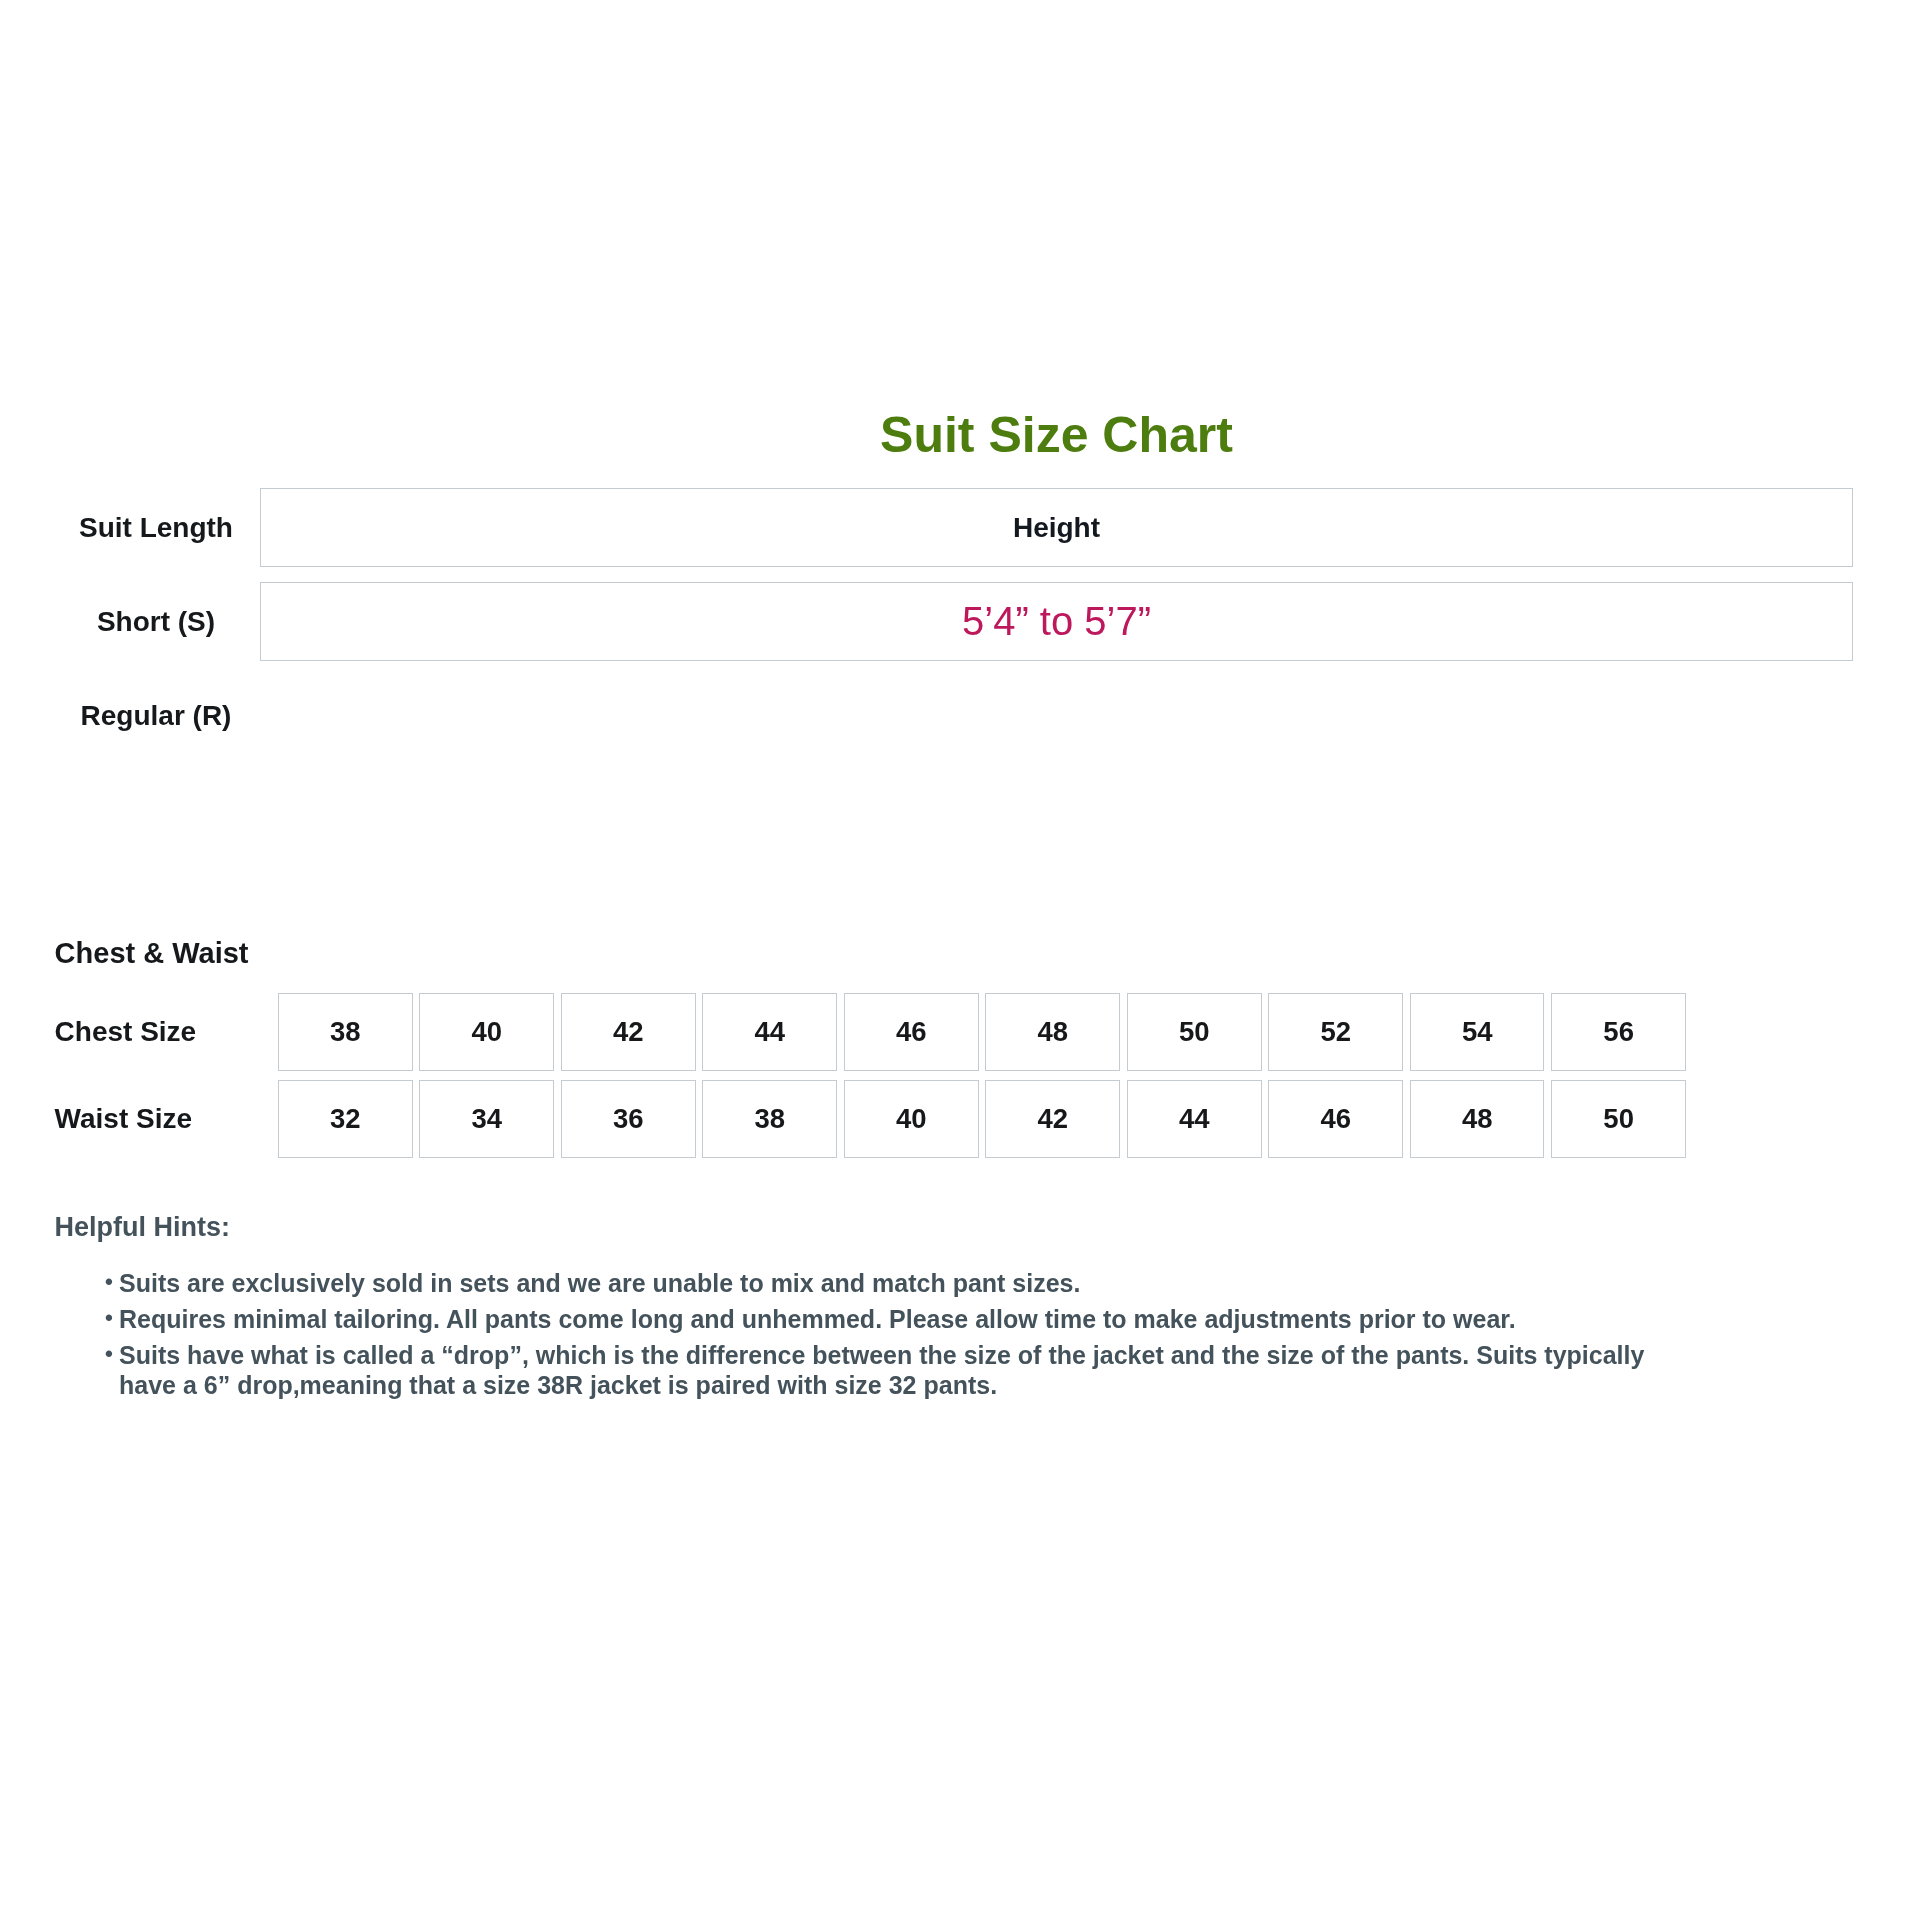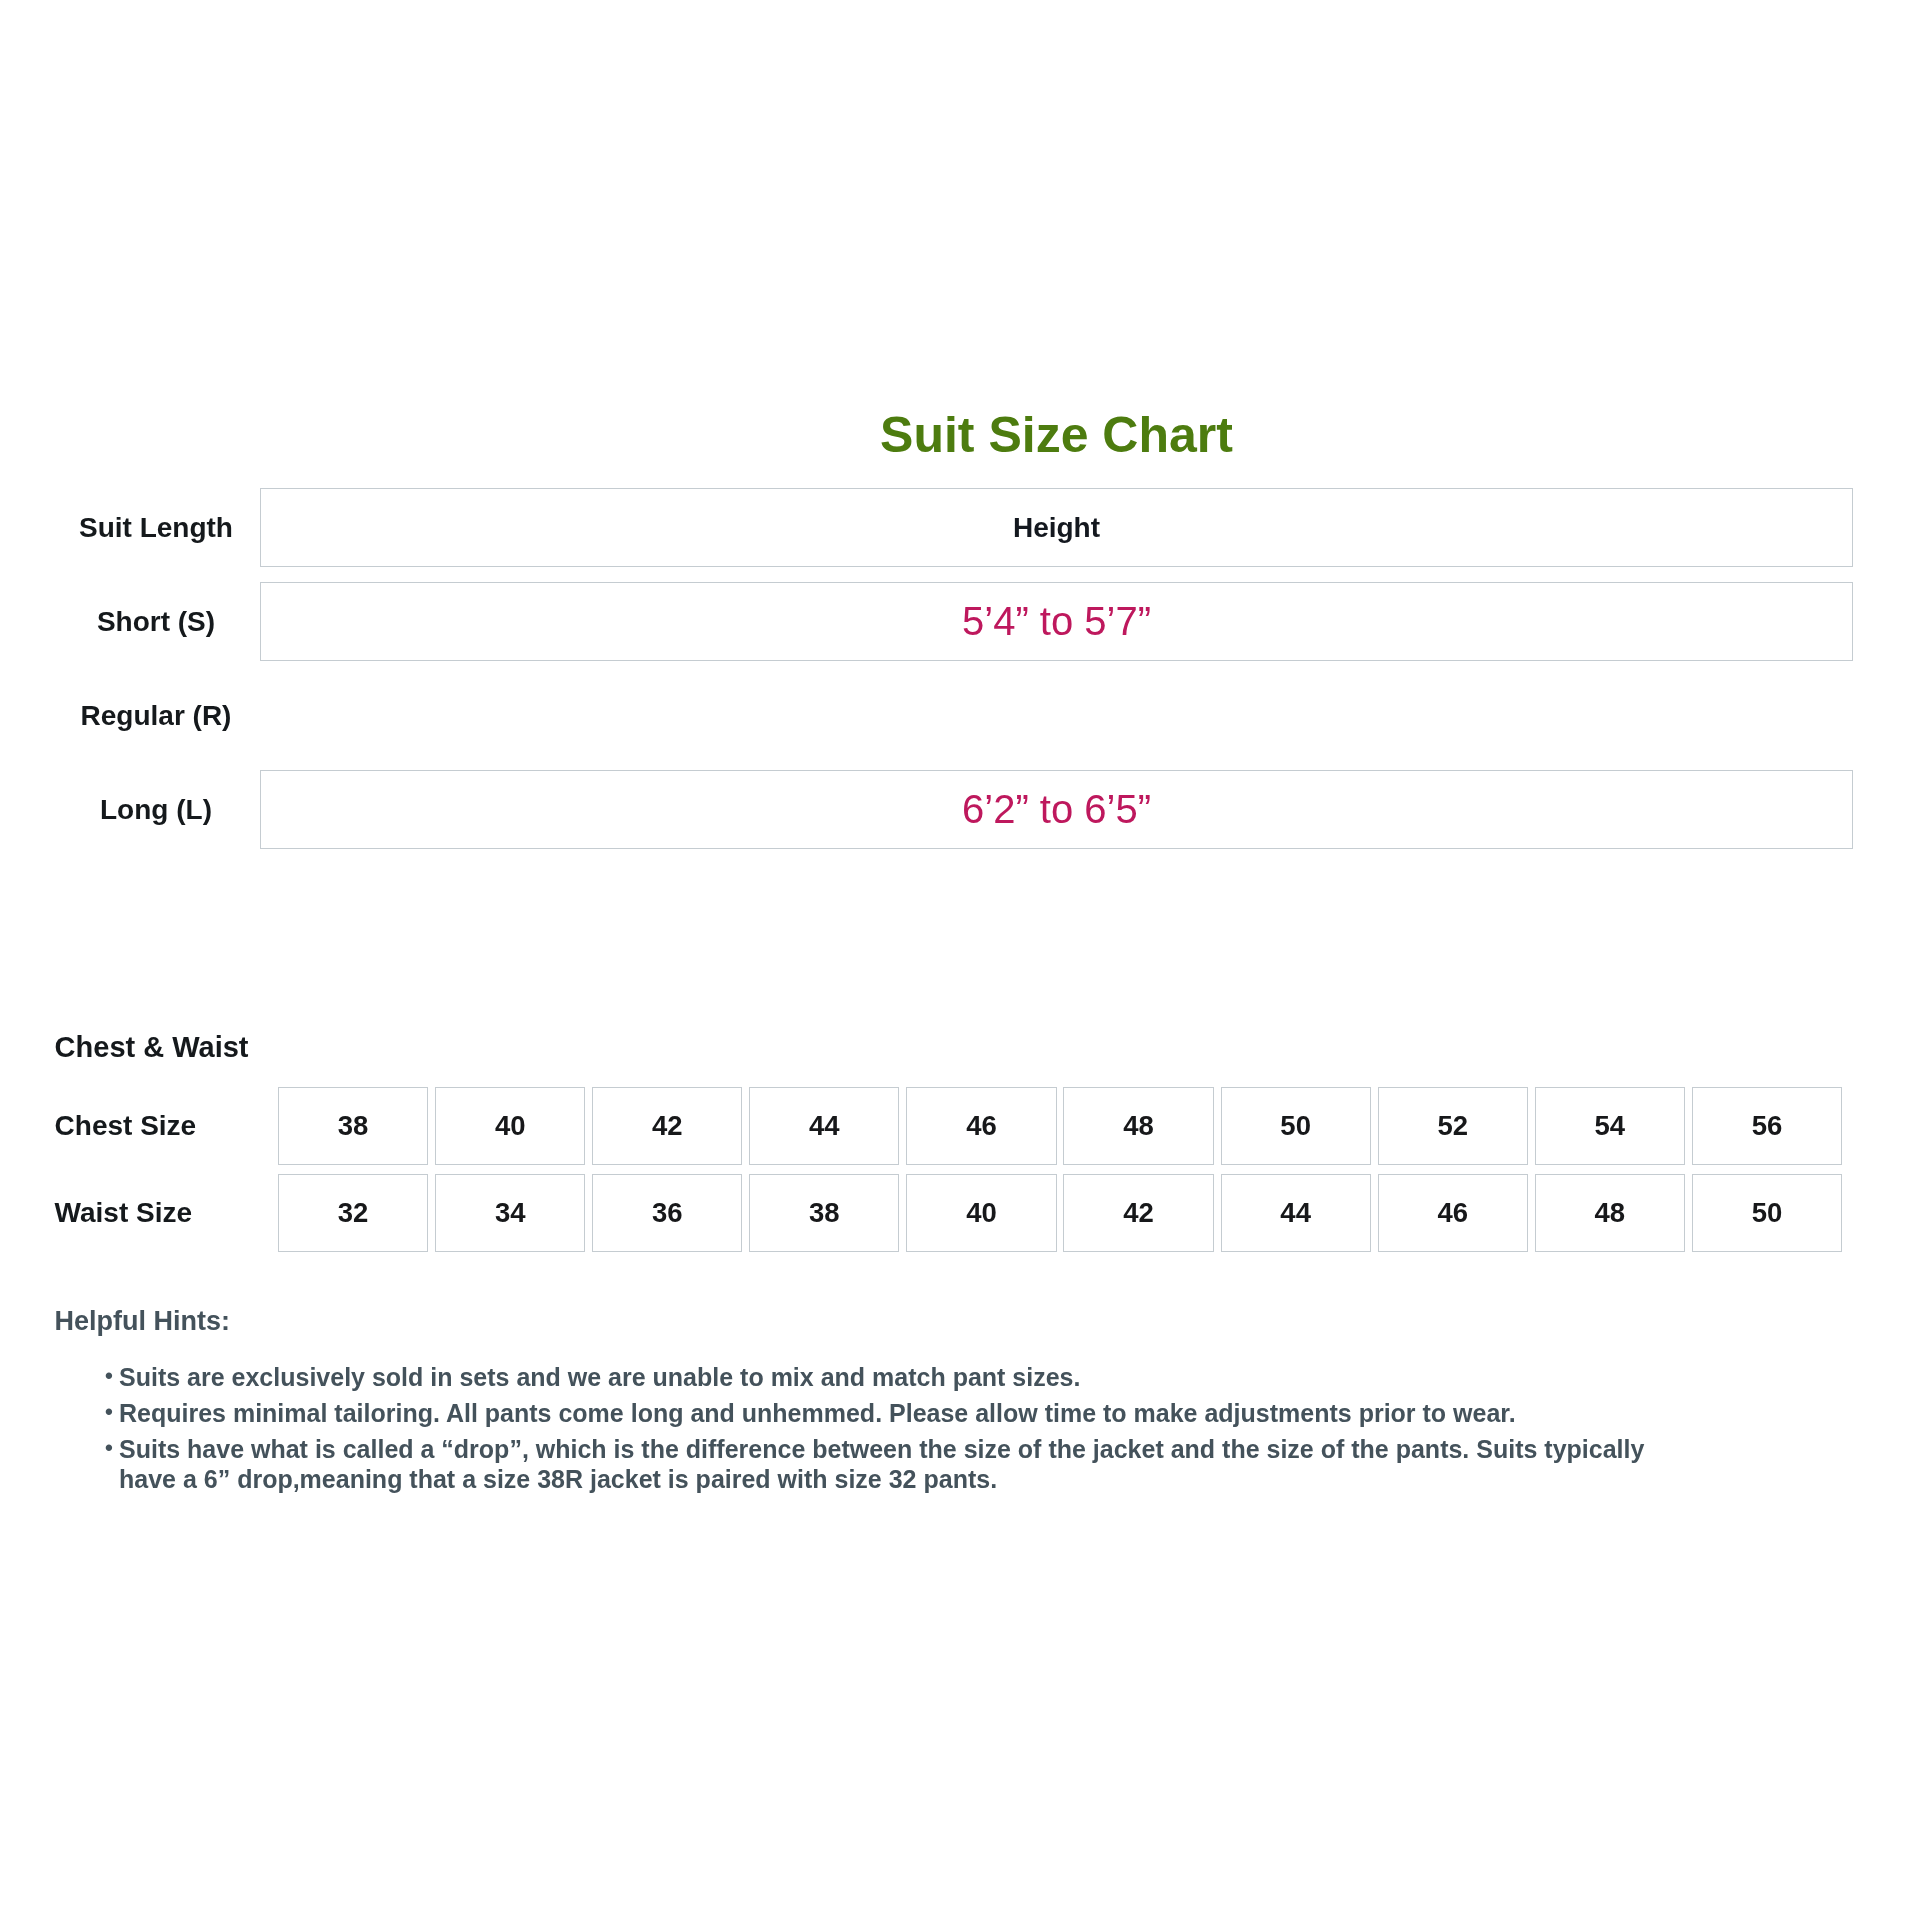--- a/index.html
+++ b/index.html
@@ -46,21 +46,21 @@
     margin: 181px 0 23px 2.6px;
     font-size: 29px; font-weight: bold; line-height: 34px; color: #15191c;
   }
   .cw-row { display: flex; height: 78px; margin-bottom: 8.6px; gap: 18px; }
   .cw-label {
     width: 208px;
     display: flex; align-items: center; justify-content: flex-start;
     padding-left: 2.6px; box-sizing: border-box;
     font-size: 28px; font-weight: bold; color: #15191c;
   }
-  .cw-cells { width: 1564px; display: flex; gap: 6.9px; }
+  .cw-cells { width: 1408px; display: flex; gap: 6.9px; }
   .cw-cell {
     flex: 1;
     box-sizing: border-box;
     border: 1.7px solid #c5ccd1;
     background: #ffffff;
     display: flex; align-items: center; justify-content: center;
     font-size: 27.5px; font-weight: bold; color: #17181a;
   }
   
   .hints { width: 1600px; color: #44525b; }
@@ -93,24 +93,20 @@
     <div class="sl-row">
       <div class="sl-label">Suit Length</div>
       <div class="sl-box sl-header">Height</div>
     </div>
     <div class="sl-row">
       <div class="sl-label">Short (S)</div>
       <div class="sl-box sl-value">5’4” to 5’7”</div>
     </div>
     <div class="sl-row">
       <div class="sl-label">Regular (R)</div>
-    </div>
-    <div class="sl-row">
-      <div class="sl-label">Long (L)</div>
-      <div class="sl-box sl-value">6’2” to 6’5”</div>
     </div>
   </div>
 
   <div class="cw-heading">Chest &amp; Waist</div>
 
   <div class="cw-table">
     <div class="cw-row">
       <div class="cw-label">Chest Size</div>
       <div class="cw-cells">
         <div class="cw-cell">38</div>

